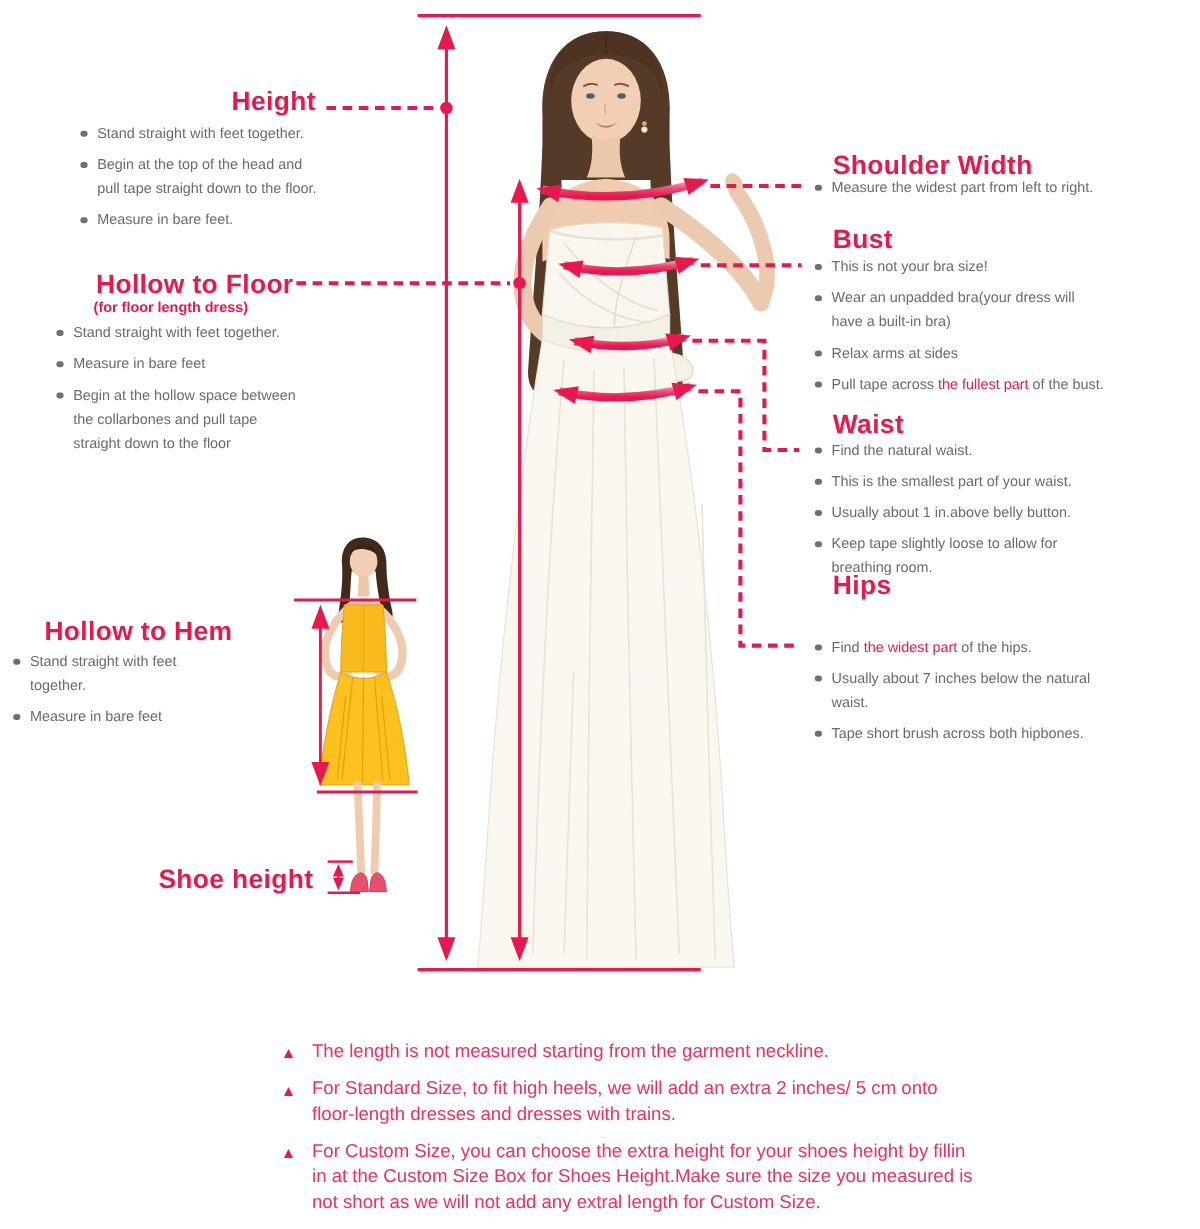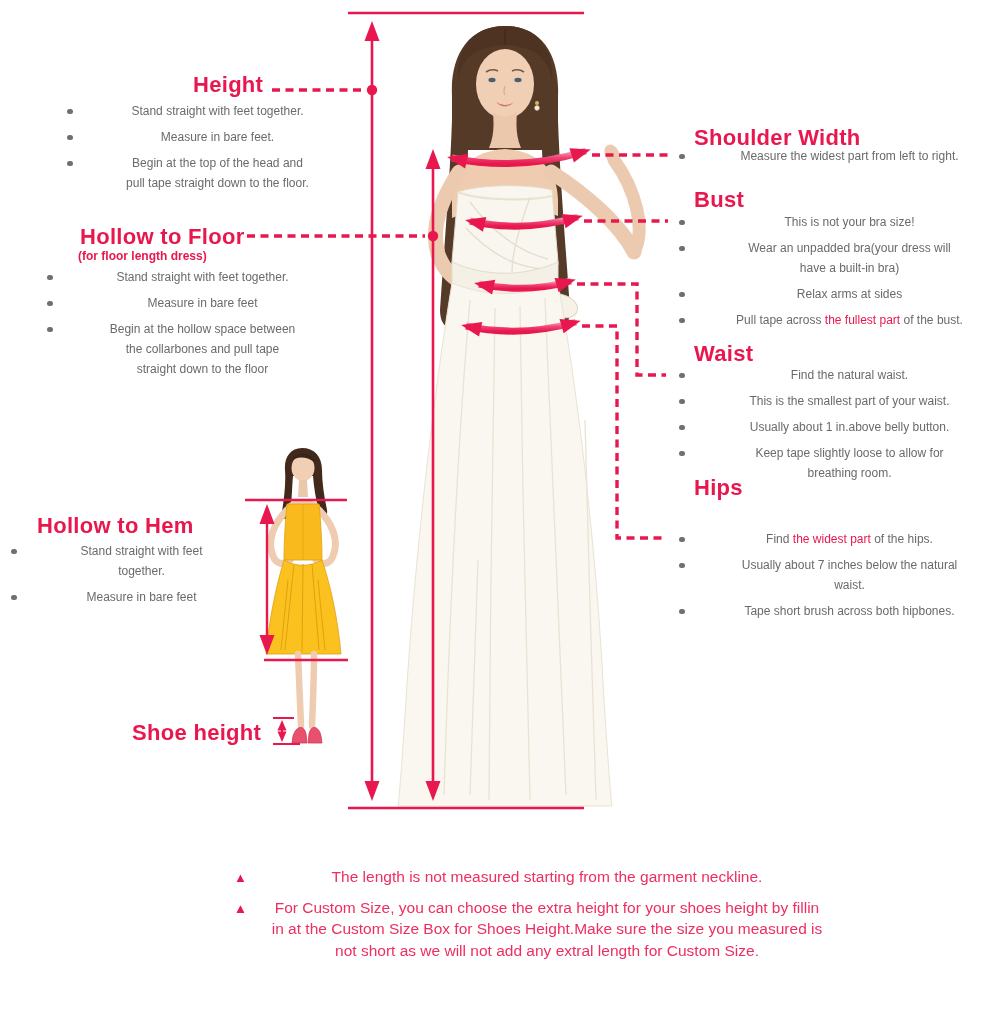--- a/index.html
+++ b/index.html
@@ -6,21 +6,20 @@
     --accent:#e8174e;
     --notes:#ee2e61;
     --body:#6a6a6a;
   }
   html,body{margin:0;padding:0;background:#ffffff;}
   .page{
     position:relative;width:1000px;height:1024px;overflow:hidden;
     background:#ffffff;
     font-family:"Liberation Sans","DejaVu Sans",sans-serif;
     color:var(--body);
-    text-align:center;
   }
   .abs{position:absolute;}
   svg.layer{position:absolute;left:0;top:0;}
   .title{
     font-size:22px;font-weight:bold;color:var(--accent);
     letter-spacing:.3px;white-space:nowrap;line-height:1.05;
   }
   .subtitle{
     font-size:12px;font-weight:600;color:var(--accent);white-space:nowrap;
   }
@@ -184,23 +183,23 @@
       <path d="M273,744 H300" stroke-width="2"></path>
 
       <circle cx="372" cy="90" r="5.2" fill="#e8174e" stroke="none"></circle>
       <circle cx="433" cy="236" r="5.2" fill="#e8174e" stroke="none"></circle>
     </g>
   </svg>
 
   <div class="abs title" style="left:193px;top:73px;">Height</div>
   <ul class="bullets abs" style="left:64px;top:101px;width:290px;">
       <li><span class="">Stand straight with feet together.</span></li>
-      <li><span class="">Measure in bare feet.</span></li>
       <li><span class="">Begin at the top of the head and
 pull tape straight down to the floor.</span></li>
+      <li><span class="">Measure in bare feet.</span></li>
     </ul>
 
   <div class="abs title" style="left:80px;top:225px;">Hollow to Floor</div>
   <div class="abs subtitle" style="left:78px;top:249px;">(for floor length dress)</div>
   <ul class="bullets abs" style="left:44px;top:267px;width:300px;">
       <li><span class="">Stand straight with feet together.</span></li>
       <li><span class="">Measure in bare feet</span></li>
       <li><span class="">Begin at the hollow space between
 the collarbones and pull tape
 straight down to the floor</span></li>
@@ -241,19 +240,20 @@
   <div class="abs title" style="left:694px;top:476px;">Hips</div>
   <ul class="bullets abs" style="left:676px;top:529px;width:330px;">
       <li><span class="">Find </span><span class="hl ">the widest part</span><span class=""> of the hips.</span></li>
       <li><span class="">Usually about 7 inches below the natural
 waist.</span></li>
       <li><span class="">Tape short brush across both hipbones.</span></li>
     </ul>
 
   <ul class="notes abs" style="left:234px;top:866px;width:600px;">
       <li><span class="tri">▲</span><span class="txt">The length is not measured starting from the garment neckline.</span></li>
-      <li><span class="tri">▲</span></li>
+      <li><span class="tri">▲</span><span class="txt">For Standard Size, to fit high heels, we will add an extra 2 inches/ 5  cm onto
+floor-length dresses and dresses with trains.</span></li>
       <li><span class="tri">▲</span><span class="txt">For Custom Size, you can choose the extra height for your shoes height by fillin
 in at the Custom Size Box for Shoes Height.Make sure the size you measured is
 not short as we will not add any extral length for Custom Size.</span></li>
     </ul>
 
 </div>
 
 </body></html>

